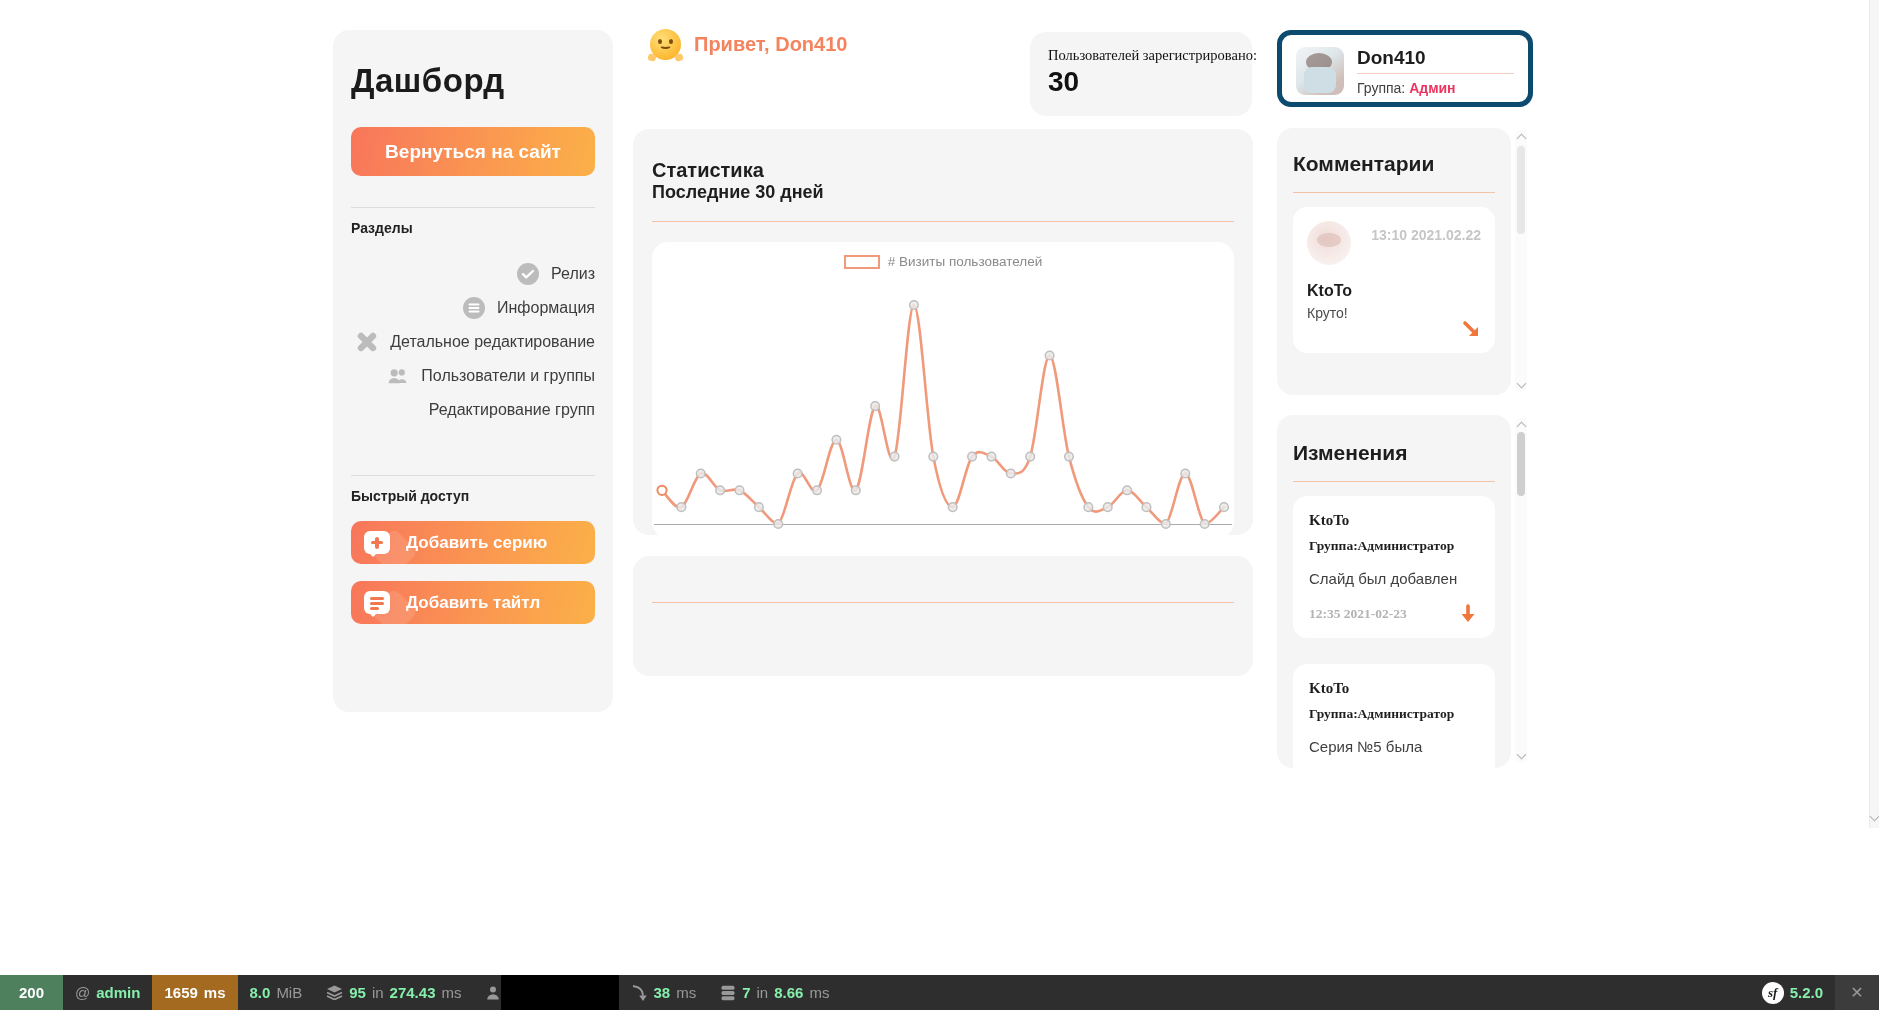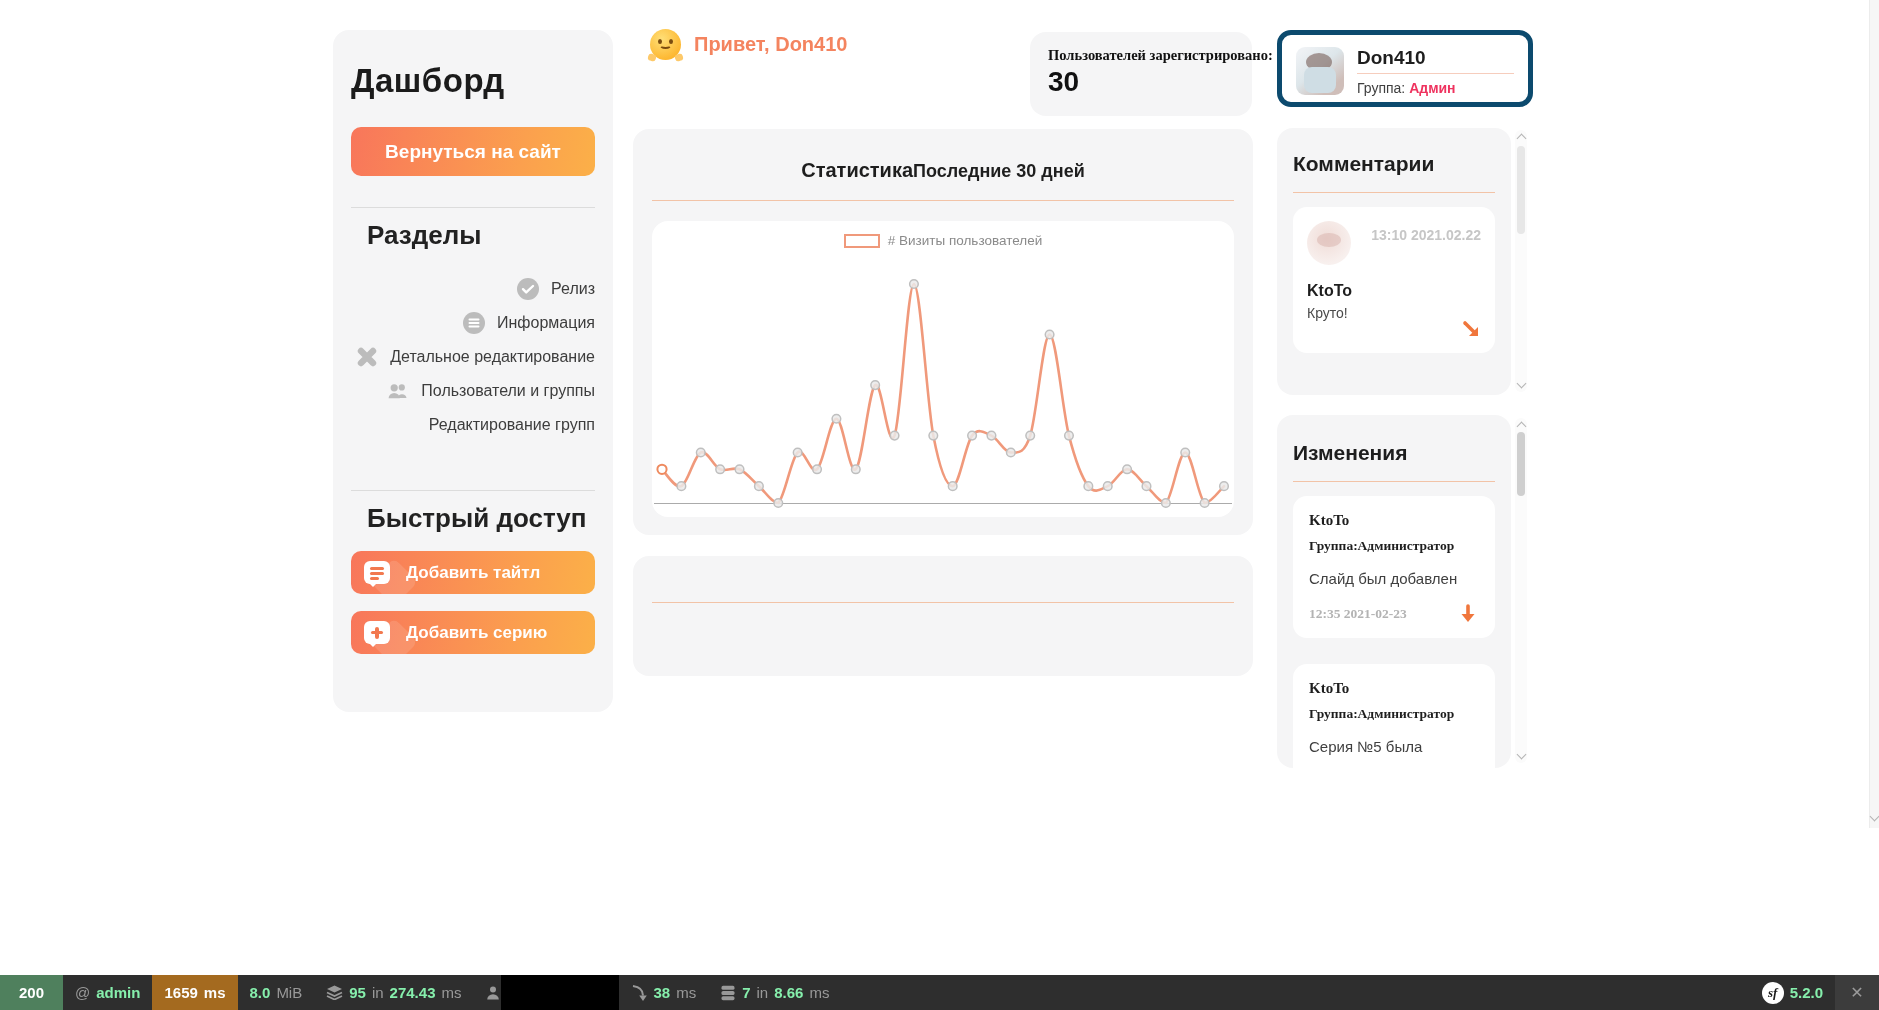--- a/index.html
+++ b/index.html
@@ -19,21 +19,21 @@
   #sidebar { left:333px; top:30px; width:280px; height:682px; padding:32px 18px 0 18px; }
   #sidebar h1 { font-size:33px; font-weight:bold; letter-spacing:.5px; color:#1b1b1b; }
   .btn-gradient {
     display:flex; align-items:center; justify-content:center;
     background:linear-gradient(100deg,#f8765b 0%,#fba04e 70%,#fbb048 100%);
     color:#fff; font-weight:bold; border:none; border-radius:10px; cursor:pointer;
     font-size:19px; font-family:inherit;
   }
   #back-btn { width:100%; height:49px; margin-top:27px; }
   #sidebar .sect-div1 { margin-top:31px; }
-  #sidebar h2 { font-size:26px; font-weight:bold; margin-top:12px; color:#222;margin-left:16px; }
+  #sidebar h2 { font-size:14px; font-weight:bold; margin-top:12px; color:#222; }
   .nav-list { margin-top:21px; }
   .nav-row { display:flex; align-items:center; height:34px; cursor:pointer;justify-content:flex-end; }
   .nav-ic { width:24px; height:24px; margin-right:11px; flex:0 0 24px; }
   .nav-lbl { font-size:16px; color:#3d3d3d; }
   #sidebar .sect-div2 { margin-top:48px; }
   .quick-btn { width:100%; height:43px; margin-top:17px; justify-content:flex-start; padding-left:13px; font-size:17px; position:relative; overflow:hidden; }
   .quick-btn .lbl { margin-left:16px; }
   .bubble { width:26px; height:23px; background:#fff; border-radius:6px; position:relative; flex:0 0 26px; }
   .bubble::after { content:""; position:absolute; left:4px; bottom:-8px; border:5px solid transparent; border-top-color:#fff; }
   .bubble .plus-h,.bubble .plus-v { position:absolute; background:#f2794f; border-radius:2px; }
@@ -50,26 +50,26 @@
   .emoji-face .eye { position:absolute; width:4px; height:5px; border-radius:50%; background:#7a4b0f; top:10px; }
   .emoji-face .eye.l { left:8px; } .emoji-face .eye.r { right:8px; }
   .emoji-face .mouth { position:absolute; left:9px; top:11px; width:13px; height:9px; border-radius:50%;
     border:2.4px solid transparent; border-bottom-color:#7a4b0f; }
   .emoji-face .hand { position:absolute; width:8px; height:7px; background:#fdc96a; border-radius:3px; bottom:-1px; }
   .emoji-face .hand.l { left:-2px; transform:rotate(15deg); } .emoji-face .hand.r { right:-2px; transform:rotate(-15deg); }
   #greeting-text { margin-left:13px; font-size:20px; font-weight:bold; color:#f4845f; }
 
   
   #user-stats { left:1030px; top:32px; width:222px; height:84px; padding:15px 18px 0 18px; }
-  #user-stats .lbl { font-size:14.5px; font-weight:bold; white-space:nowrap; color:#111; }
+  #user-stats .lbl { font-size:14.5px; font-weight:normal; white-space:nowrap; color:#111; }
   #user-stats .val { font-size:28px; font-weight:bold; margin-top:2px; color:#111; }
 
   
   #stats-card { left:633px; top:129px; width:620px; height:406px; padding:30px 19px 0 19px; }
-  .card-head { display:flex; justify-content:center; align-items:baseline; }
+  .card-head { display:flex; justify-content:flex-end; align-items:baseline;flex-direction:column; }
   .card-head .t { font-size:20px; font-weight:bold; }
   .card-head .p { font-size:18px; font-weight:bold; }
   #stats-card .orange-divider { margin-top:18px; }
   #chart-box { background:#fff; border-radius:16px; margin-top:20px; height:296px; position:relative; }
   #chart-legend { display:flex; align-items:center; justify-content:center; padding-top:12px; }
   #chart-legend .swatch { width:36px; height:14px; border:2px solid #f0997b; background:#fff; margin-right:8px; }
   #chart-legend .txt { font-size:13.5px; color:#8a8a8a; }
   #visits-chart { position:absolute; left:0; top:28px; }
 
   
@@ -195,33 +195,33 @@
       <span class="nav-lbl">Редактирование групп</span>
     </div>
   </nav>
 
   <hr class="gray-divider sect-div2">
   <h2>Быстрый доступ</h2>
 
   <button class="btn-gradient quick-btn">
     <span class="quick-deco"></span>
     <span class="bubble">
+        <span class="plus-h"></span>
+        <span class="plus-v"></span>
+      </span>
+    <span class="lbl">Добавить серию</span>
+  </button>
+  <button class="btn-gradient quick-btn">
+    <span class="quick-deco"></span>
+    <span class="bubble">
         <span class="l1"></span>
         <span class="l2"></span>
         <span class="l3"></span>
       </span>
     <span class="lbl">Добавить тайтл</span>
-  </button>
-  <button class="btn-gradient quick-btn">
-    <span class="quick-deco"></span>
-    <span class="bubble">
-        <span class="plus-h"></span>
-        <span class="plus-v"></span>
-      </span>
-    <span class="lbl">Добавить серию</span>
   </button>
 </aside>
 
 <div id="greeting-row">
   <span class="emoji-face">
     <span class="eye l"></span>
       <span class="eye r"></span>
       <span class="mouth"></span>
     <span class="hand l"></span>
       <span class="hand r"></span>

